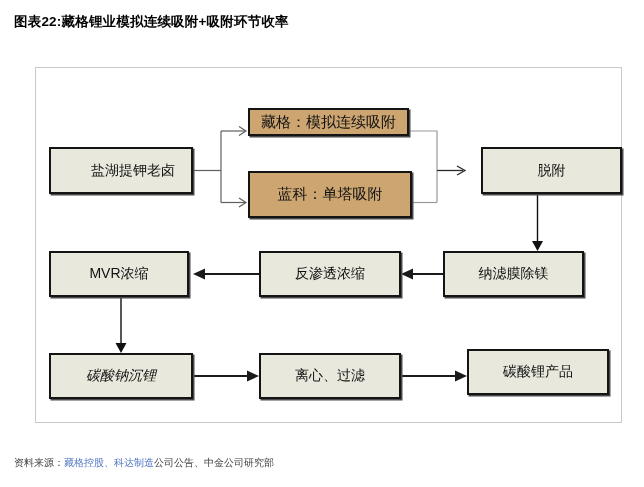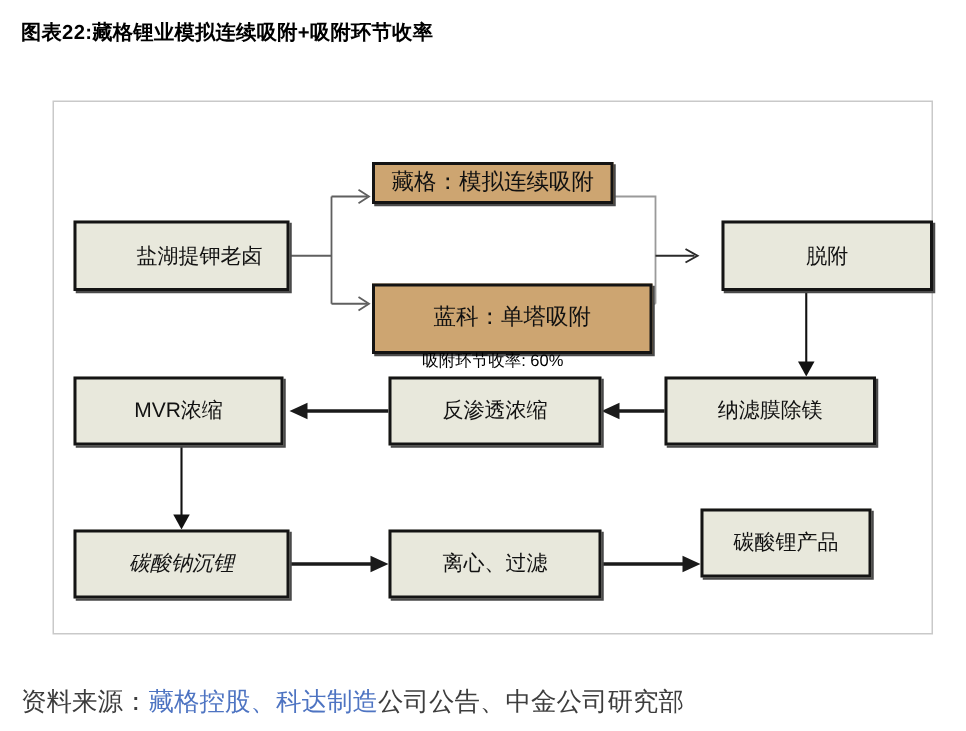--- a/index.html
+++ b/index.html
@@ -24,33 +24,33 @@
     font-size:14px; color:#111111; text-align:center; line-height:1.1;
   }
   .box.tan { background:#cda571; font-size:15px; }
   .yield-label {
     position:absolute; width:161px; left:212px; text-align:center;
     font-size:11px; color:#000000; white-space:nowrap;
   }
   .yield-top { top:18px; }
   .yield-bottom { top:165px; }
   .footer {
-    position:absolute; left:14px; top:456px; font-size:17px; color:#3d3d3d;
+    position:absolute; left:14px; top:456px; font-size:10px; color:#3d3d3d;
   }
   .footer .link { color:#4e74c2; }
   #box-brine { left:13px;  top:79px;  width:144px; height:47px;padding-left:24px; }
   #box-zangge{ left:212px; top:40px;  width:161px; height:28px; }
-  #box-lanke { left:212px; top:121px; width:187px; height:47px; }
+  #box-lanke { left:212px; top:103px; width:164px; height:47px; }
   #box-desorption { left:431px; top:79px;  width:141px; height:47px;margin-left:14px; }
   #box-mvr   { left:13px;  top:183px; width:140px; height:46px;text-align:center; }
   #box-ro    { left:223px; top:183px; width:142px; height:46px; }
   #box-nf    { left:407px; top:183px; width:141px; height:46px; }
   #box-sc    { left:13px;  top:285px; width:144px; height:46px;font-style:italic; }
   #box-cf    { left:223px; top:285px; width:142px; height:46px; }
-  #box-prod  { left:431px; top:271px; width:114px; height:46px; }
+  #box-prod  { left:431px; top:281px; width:142px; height:46px; }
 </style>
 </head>
 <body>
 
 <div class="title">图表22:藏格锂业模拟连续吸附+吸附环节收率</div>
 
 <div class="panel">
 
   <svg class="connectors" viewBox="0 0 587 356" xmlns="http://www.w3.org/2000/svg">
 
@@ -103,21 +103,20 @@
     </g>
   </svg>
 
 
   <div class="box" id="box-brine">盐湖提钾老卤</div>
 
   <div class="box tan" id="box-zangge">藏格：模拟连续吸附</div>
 
   <div class="box tan" id="box-lanke">蓝科：单塔吸附</div>
 
-  <div class="yield-label yield-bottom">吸附环节收率: 60%</div>
 
   <div class="box" id="box-desorption">脱附</div>
 
   <div class="box" id="box-mvr">MVR浓缩</div>
 
   <div class="box" id="box-ro">反渗透浓缩</div>
 
   <div class="box" id="box-nf">纳滤膜除镁</div>
 
   <div class="box" id="box-sc">碳酸钠沉锂</div>

